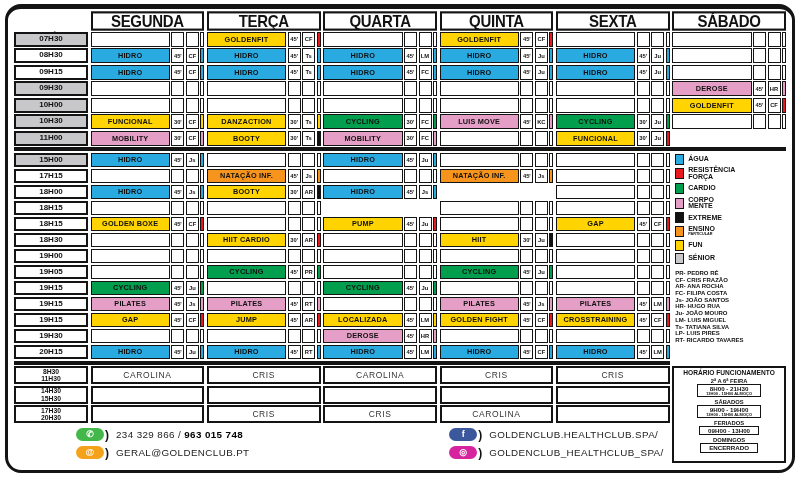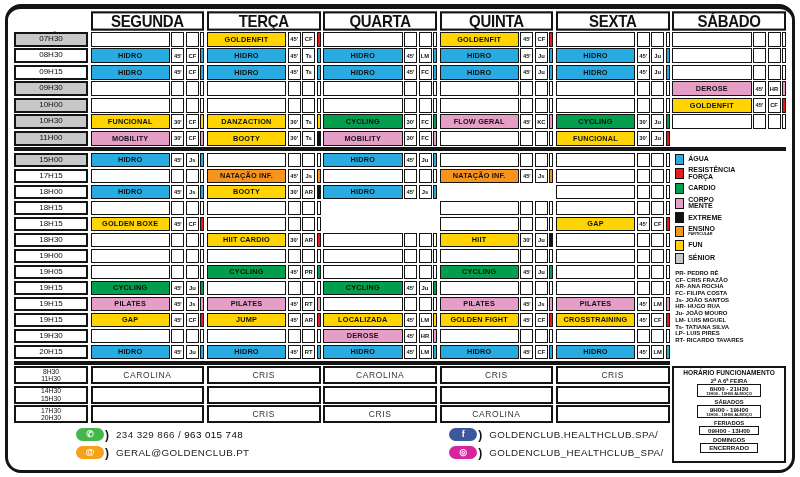--- a/index.html
+++ b/index.html
@@ -15,21 +15,21 @@
   .sep{background:#141414;}
   .sep1{grid-column:1/-1;grid-row:9;}
   .sep2{grid-column:1/7;grid-row:23;}
 
   .thead{border:2.5px solid #141414;background:#fff;display:flex;align-items:center;
          justify-content:center;font-weight:bold;box-sizing:border-box;}
   .time-head{font-size:12px;letter-spacing:0;border-width:2px;margin-top:25px;}
   .day-head{font-size:15px;letter-spacing:-0.3px;transform:scaleY(1.08);}
 
   .tcell{border:2px solid #141414;background:#fff;display:flex;align-items:center;
-         justify-content:center;font-weight:normal;font-size:8px;box-sizing:border-box;
+         justify-content:center;font-weight:bold;font-size:8px;box-sizing:border-box;
          text-align:center;line-height:1.05;}
   .tcell.gray{background:#C8C8CA;}
   .tcell.two{font-size:6.8px;white-space:pre-line;}
 
   .cell{display:flex;gap:1.5px;box-sizing:border-box;}
   .cbox{border:1.5px solid #141414;background:#fff;box-sizing:border-box;}
   .cname{flex:1;display:flex;align-items:center;justify-content:center;font-weight:bold;
          font-size:7.3px;letter-spacing:0.2px;white-space:nowrap;overflow:hidden;}
   .cmini{width:13px;display:flex;align-items:center;justify-content:center;
          font-weight:bold;font-size:5.8px;flex:none;}
@@ -59,21 +59,21 @@
   .contact{grid-column:1/7;grid-row:27;display:flex;align-items:center;
            justify-content:space-between;padding:2px 6px 2px 62px;box-sizing:border-box;}
   .cgroup{display:flex;flex-direction:column;gap:4px;}
   .cline{display:flex;align-items:center;gap:7px;}
   .pillwrap{display:flex;align-items:center;}
   .pillwrap::after{content:")";font-weight:bold;font-size:12px;margin-left:1px;}
   .pill{width:28px;height:13px;border-radius:8px;color:#fff;display:flex;align-items:center;
         justify-content:center;font-size:9px;font-weight:bold;line-height:1;}
   .pill.www-pill{font-size:7px;width:32px;}
   .ctext{font-size:9.8px;letter-spacing:0.4px;color:#222;}
-  .ctext b{font-weight:400;color:#000;}
+  .ctext b{font-weight:700;color:#000;}
   .badges{display:flex;gap:2px;align-items:center;}
   .badge{border:1px solid #999;border-radius:2px;font-size:4.4px;color:#666;
          padding:1.5px 3px;line-height:1;}
   .appname{font-size:9.5px;font-weight:600;letter-spacing:0.6px;color:#222;margin-left:4px;}
 </style>
 </head>
 <body>
 
 <div class="card">
   <div class="grid" id="grid">
@@ -383,21 +383,21 @@
         <div class="cbox cmini">Ts</div>
         <div class="cstrip" style="background: rgb(255, 212, 0);"></div>
       </div>
       <div class="cell" style="grid-area: 7 / 4;">
         <div class="cbox cname" style="background: rgb(1, 158, 77);">CYCLING</div>
         <div class="cbox cmini">30'</div>
         <div class="cbox cmini">FC</div>
         <div class="cstrip" style="background: rgb(1, 158, 77);"></div>
       </div>
       <div class="cell" style="grid-area: 7 / 5;">
-        <div class="cbox cname" style="background: rgb(229, 159, 198);">FLOW GERAL</div>
+        <div class="cbox cname" style="background: rgb(229, 159, 198);">LUIS MOVE</div>
         <div class="cbox cmini">45'</div>
         <div class="cbox cmini">KC</div>
         <div class="cstrip" style="background: rgb(229, 159, 198);"></div>
       </div>
       <div class="cell" style="grid-area: 7 / 6;">
         <div class="cbox cname" style="background: rgb(1, 158, 77);">CYCLING</div>
         <div class="cbox cmini">30'</div>
         <div class="cbox cmini">Ju</div>
         <div class="cstrip" style="background: rgb(1, 158, 77);"></div>
       </div>
@@ -561,20 +561,26 @@
         <div class="cbox cname" style="background: rgb(255, 212, 0);">GOLDEN BOXE</div>
         <div class="cbox cmini">45'</div>
         <div class="cbox cmini">CF</div>
         <div class="cstrip" style="background: rgb(232, 25, 31);"></div>
       </div>
       <div class="cell" style="grid-area: 14 / 3;">
         <div class="cbox cname"></div>
         <div class="cbox cmini"></div>
         <div class="cbox cmini"></div>
         <div class="cstrip"></div>
+      </div>
+      <div class="cell" style="grid-area: 14 / 4;">
+        <div class="cbox cname" style="background: rgb(255, 212, 0);">PUMP</div>
+        <div class="cbox cmini">45'</div>
+        <div class="cbox cmini">Ju</div>
+        <div class="cstrip" style="background: rgb(232, 25, 31);"></div>
       </div>
       <div class="cell" style="grid-area: 14 / 5;">
         <div class="cbox cname"></div>
         <div class="cbox cmini"></div>
         <div class="cbox cmini"></div>
         <div class="cstrip"></div>
       </div>
       <div class="cell" style="grid-area: 14 / 6;">
         <div class="cbox cname" style="background: rgb(255, 212, 0);">GAP</div>
         <div class="cbox cmini">45'</div>

